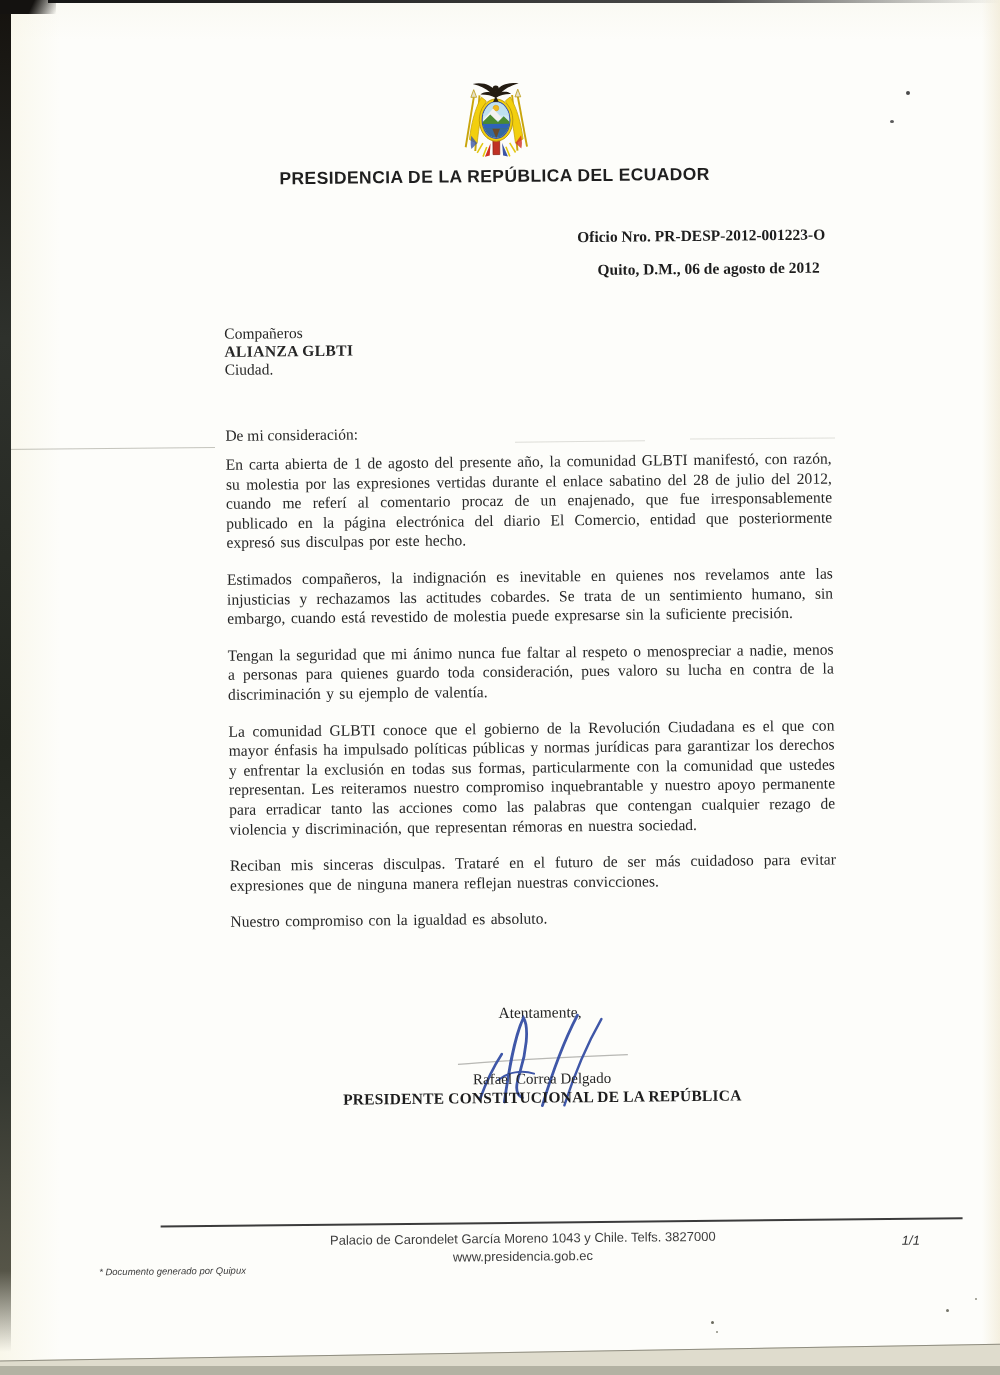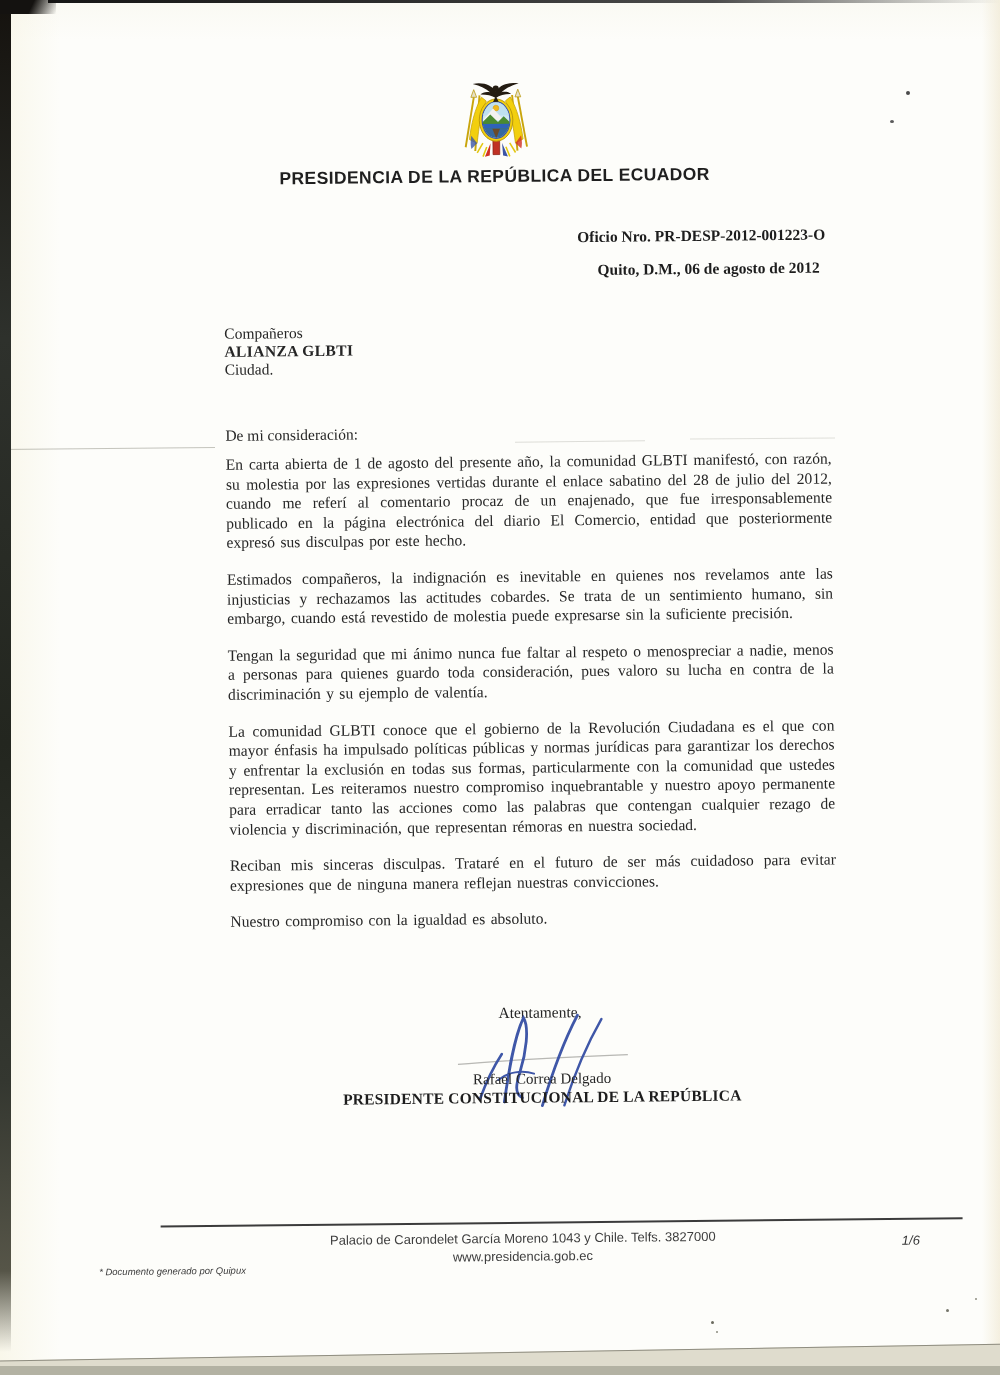--- a/index.html
+++ b/index.html
@@ -204,16 +204,16 @@
   <div class="closing-names">
     <p class="signer-name">Rafael Correa Delgado</p>
     <p class="signer-title">PRESIDENTE CONSTITUCIONAL DE LA REPÚBLICA</p>
   </div>
 
   <div class="footer-rule"></div>
   <div class="footer-text">
     <p>Palacio de Carondelet García Moreno 1043 y Chile. Telfs. 3827000</p>
     <p>www.presidencia.gob.ec</p>
   </div>
-  <div class="page-number">1/6</div>
+  <div class="page-number">1/1</div>
   <p class="quipux-note">* Documento generado por Quipux</p>
 
 </div>
 
 </body></html>

